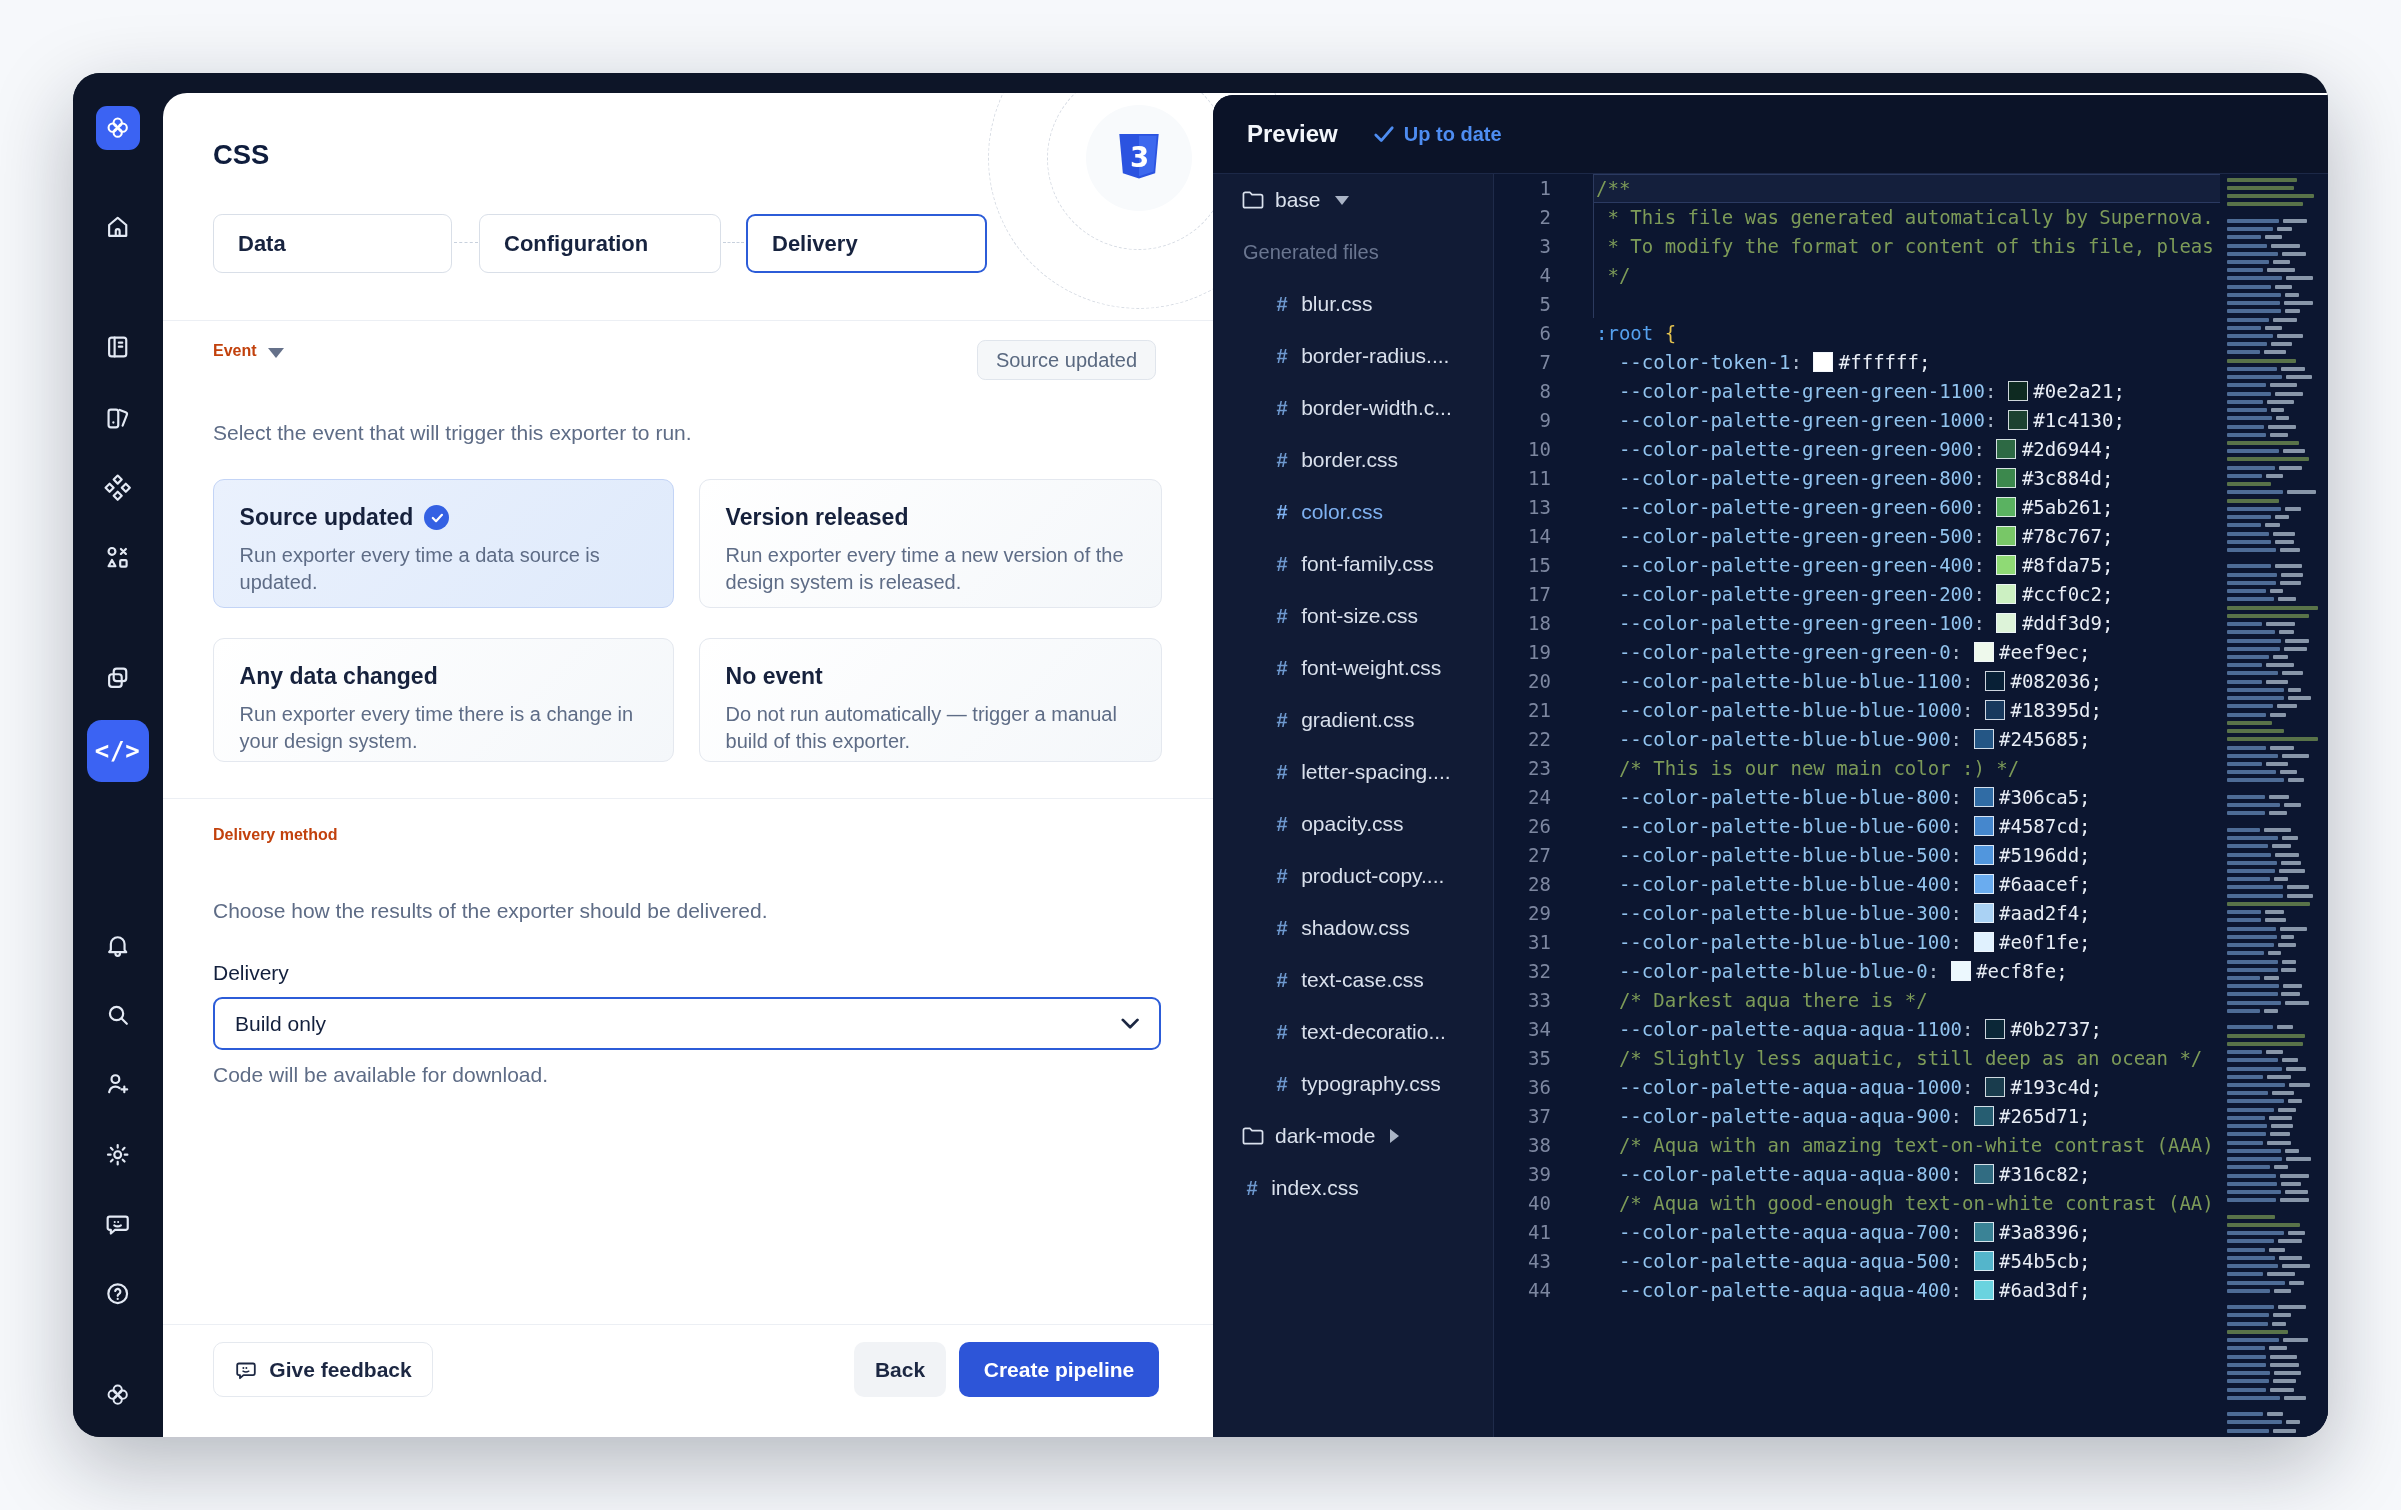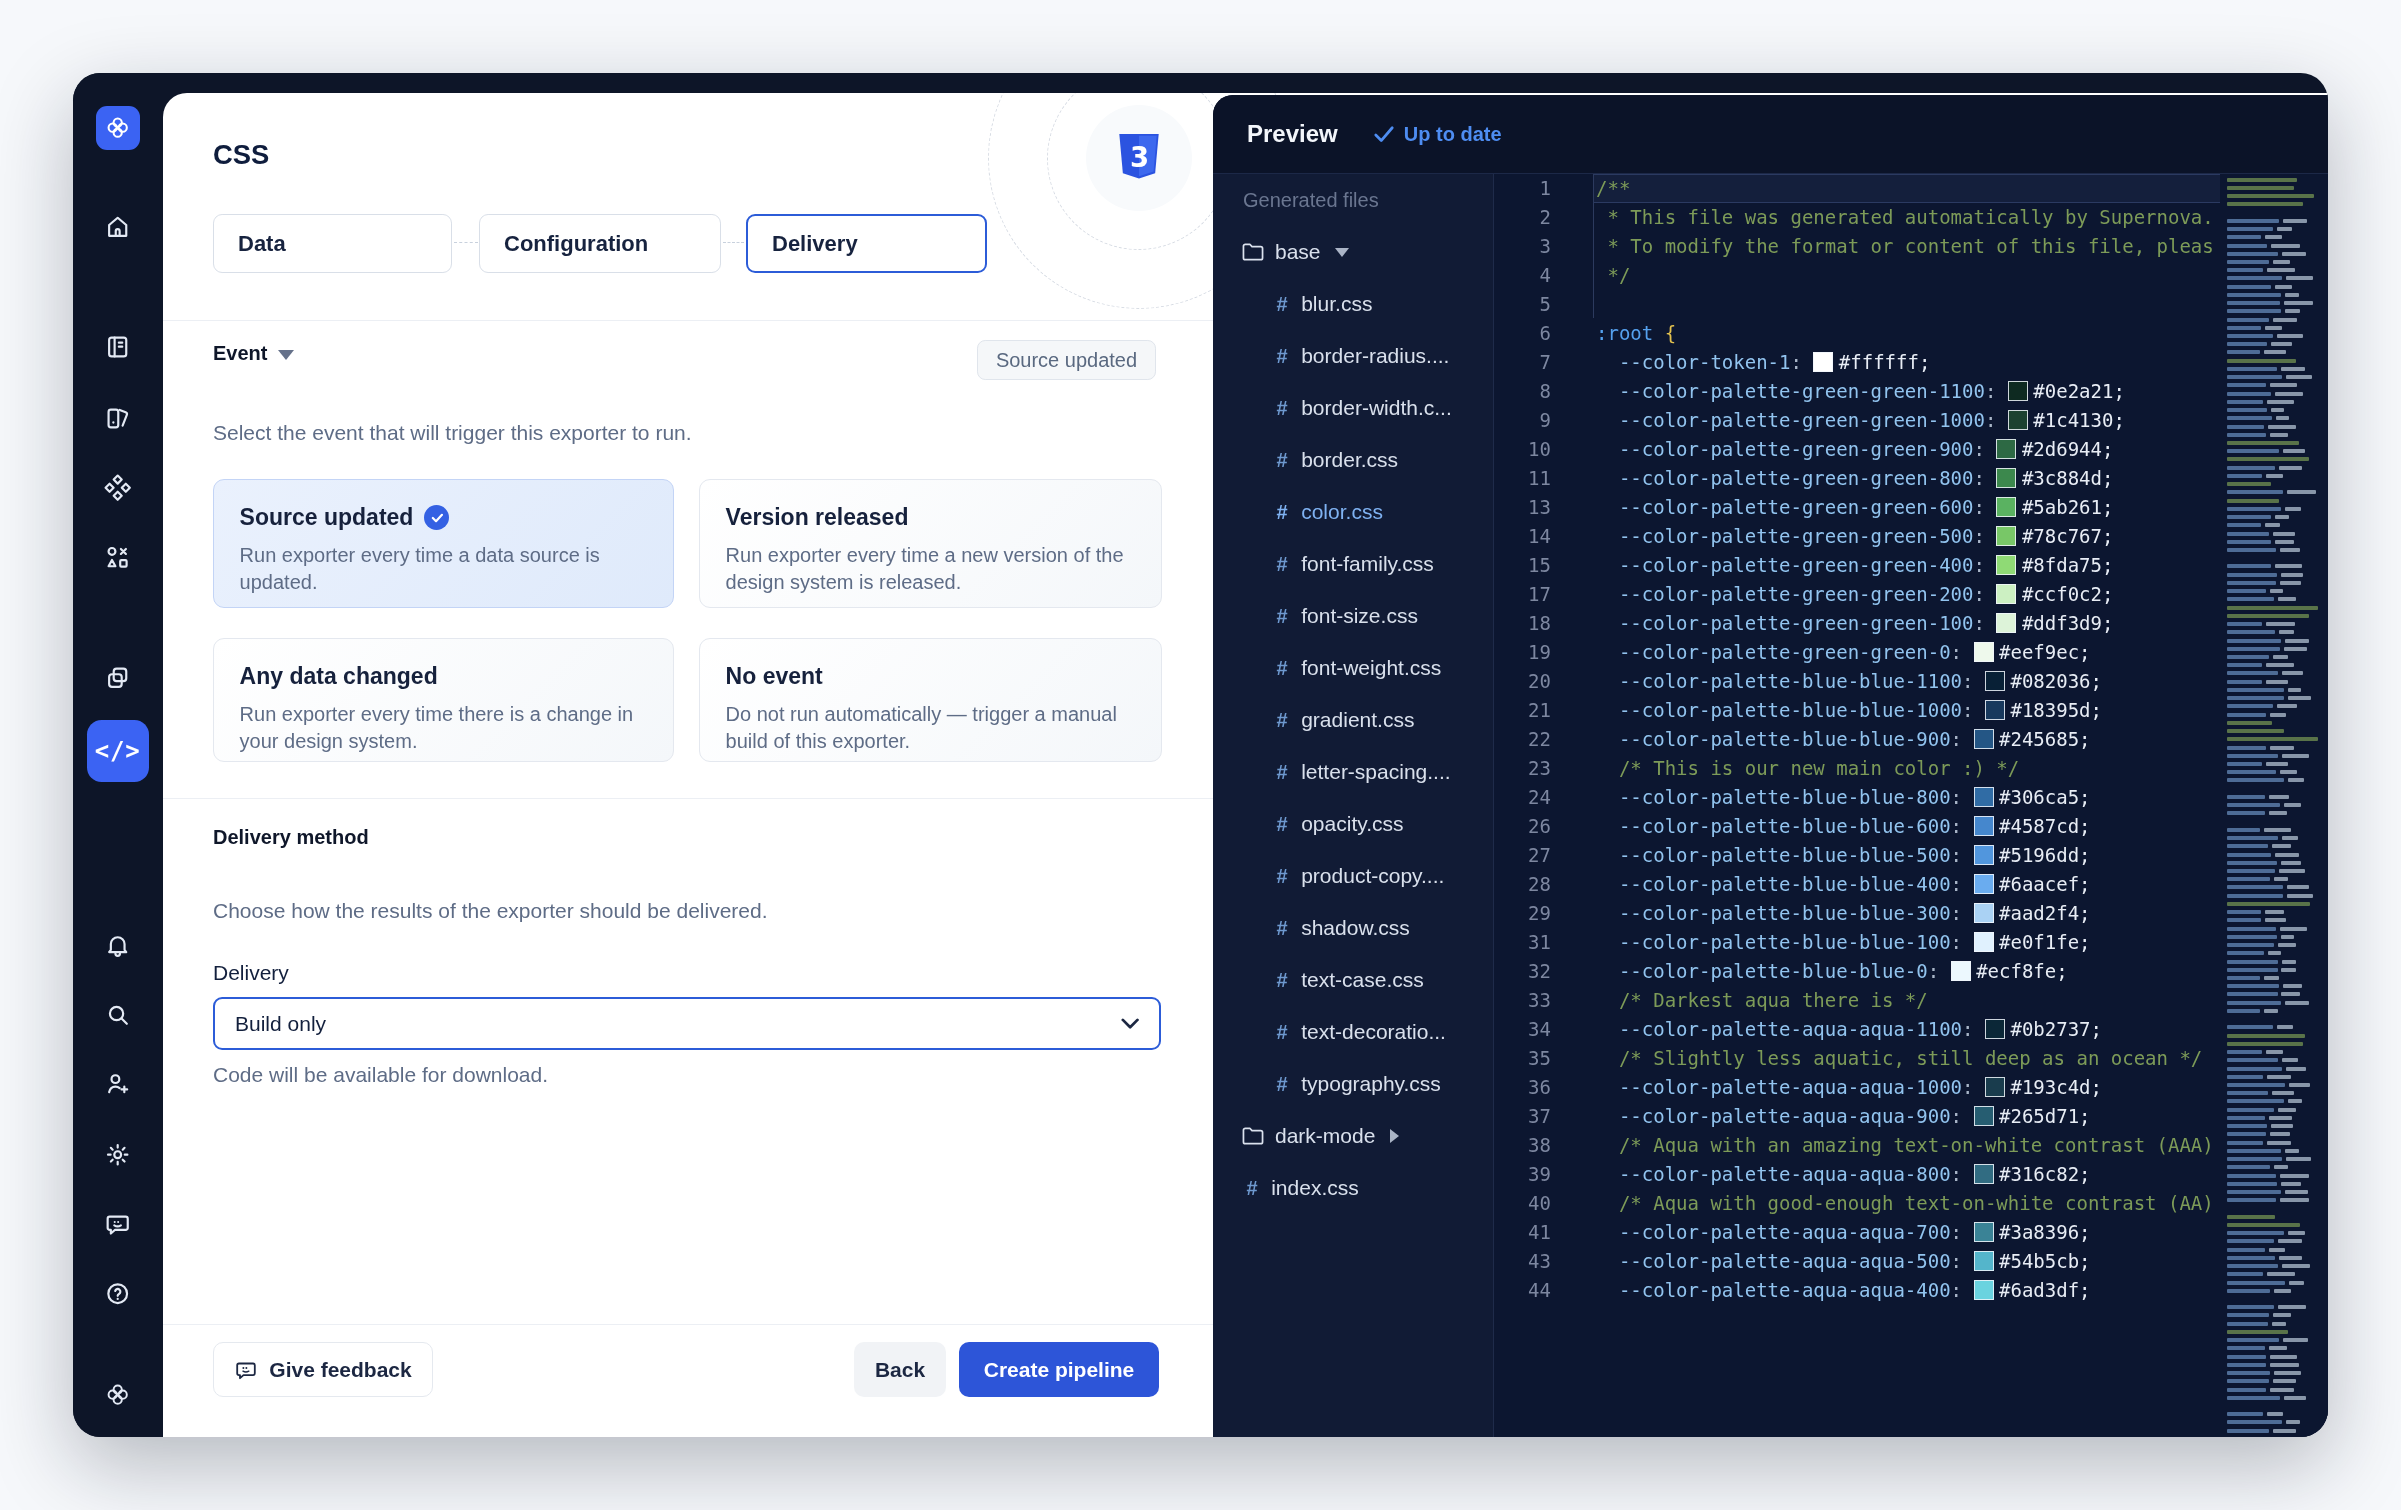--- a/index.html
+++ b/index.html
@@ -16,21 +16,21 @@
   
   .card{position:absolute;left:90px;top:20px;right:0;bottom:0;background:#ffffff;border-top-left-radius:24px;overflow:hidden;z-index:1;}
   .halo{position:absolute;border:1.8px dashed #d6dbe3;border-radius:50%;}
   .badge-circle{position:absolute;left:923px;top:12px;width:106px;height:106px;border-radius:50%;background:#f8fafc;}
   .content{position:absolute;left:50px;top:0;width:948px;}
   .page-title{position:absolute;left:0;top:46px;font-size:27.4px;font-weight:bold;color:#0f1d3d;}
   .divider{position:absolute;left:0;width:1124px;height:0;border-top:1.8px solid #eceff4;}
   .step{position:absolute;top:121px;height:59px;background:#fff;border:1.8px solid #d9dfe8;border-radius:9.1px;display:flex;align-items:center;padding-left:24px;font-size:22px;font-weight:600;color:#17233f;}
   .step.active{border:2.7px solid #2c5cd8;}
   .step-conn{position:absolute;top:149px;height:0;border-top:1.8px dashed #c8d1dd;}
-  .sec-head{font-size:20px;font-weight:700;color:#0f172a;}
+  .sec-head{font-size:16px;font-weight:700;color:#c2410c;}
   .event-head{position:absolute;left:0;top:249px;display:flex;align-items:center;gap:11px;}
   .caret-down{width:0;height:0;border-left:8.2px solid transparent;border-right:8.2px solid transparent;border-top:10px solid #65718a;margin-top:3.7px;}
   .chip{position:absolute;right:4.6px;top:247px;height:40px;padding:0 18.3px;display:flex;align-items:center;background:#f5f7f9;border:1.8px solid #e0e5ec;border-radius:8.2px;font-size:20px;color:#5a6980;}
   .lead{position:absolute;left:0;font-size:21px;color:#5e6c86;}
   .opt-card{position:absolute;border-radius:11px;padding:24px 25.6px;border:1.8px solid #e4e8ef;background:linear-gradient(135deg,#ffffff 0%,#f4f7fa 100%);}
   .opt-card.selected{border:1.8px solid #c3d4f6;background:linear-gradient(135deg,#eaf1fd 0%,#dfeafb 100%);}
   .opt-title{font-size:23px;font-weight:600;color:#16213c;display:flex;align-items:center;gap:11px;}
   .opt-desc{margin-top:11px;font-size:20px;line-height:27.4px;color:#5e6c86;width:413px;}
   .checkbadge{width:25px;height:25px;border-radius:50%;background:#3461e3;display:inline-flex;align-items:center;justify-content:center;}
   .field-label{position:absolute;left:0;font-size:21px;color:#13203d;}
@@ -290,28 +290,28 @@
         <span class="p-status">
           <svg width="22" height="18.3" viewBox="0 0 24 20">
               <polyline points="3,11 9,17 21,3" fill="none" stroke="#4e8df2" stroke-width="3" stroke-linecap="round" stroke-linejoin="round"></polyline>
             </svg>
           <span>Up to date</span>
         </span>
       </div>
 
       <div class="tree" id="tree">
           <div class="t-row">
-            <span class="t-label">Generated files</span>
-          </div>
-          <div class="t-row">
             <svg width="24" height="20" viewBox="0 0 26 22" style="margin-left:28px;margin-right:10px;">
               <path d="M2.5 4.5a2 2 0 0 1 2-2h5l2.4 2.6h9.6a2 2 0 0 1 2 2V17.5a2 2 0 0 1-2 2h-17a2 2 0 0 1-2-2z" fill="none" stroke="#dbe2ee" stroke-width="1.9" stroke-linejoin="round"></path>
             </svg>
             <span class="t-name">base</span>
             <span class="t-caret-d"></span>
+          </div>
+          <div class="t-row">
+            <span class="t-label">Generated files</span>
           </div>
           <div class="t-row">
             <span class="t-hash" style="margin-left:58px">#</span>
             <span class="t-name">blur.css</span>
           </div>
           <div class="t-row">
             <span class="t-hash" style="margin-left:58px">#</span>
             <span class="t-name">border-radius....</span>
           </div>
           <div class="t-row">

